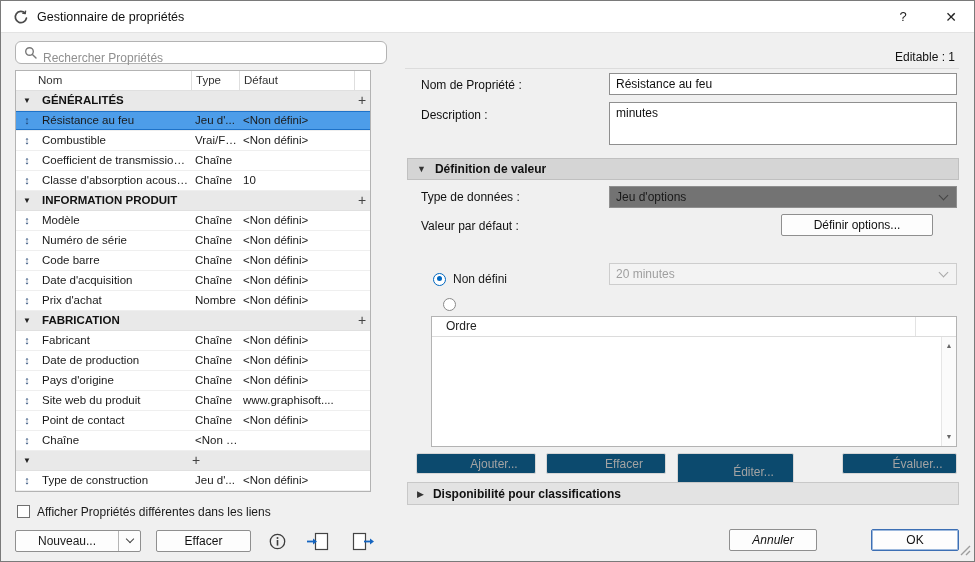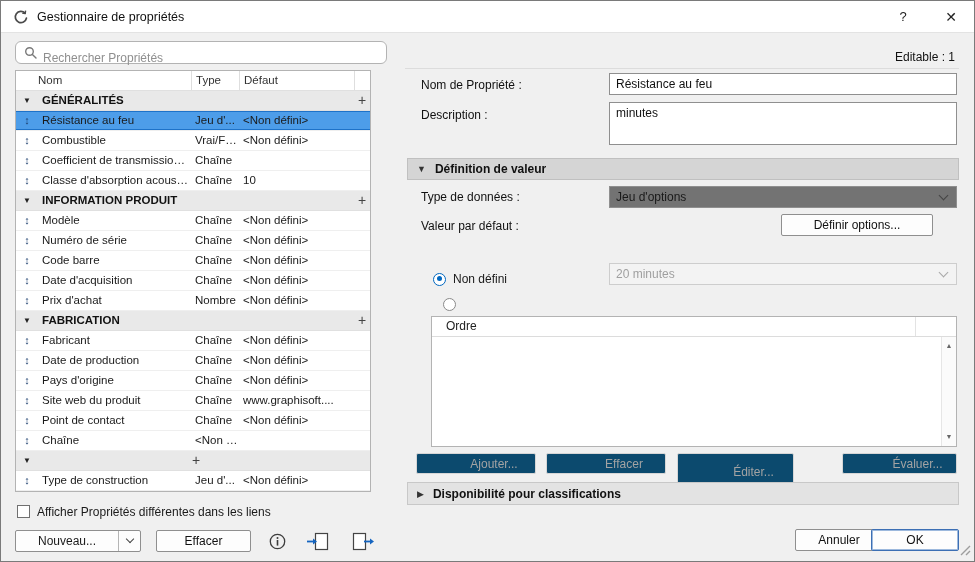--- a/index.html
+++ b/index.html
@@ -88,21 +88,21 @@
   .list-header { height: 20px; line-height: 19px; padding-left: 14px; border-bottom: 1px solid #dcdcdc; position: relative; color: #222; }
   .list-header::after { content: ""; position: absolute; right: 40px; top: 0; height: 19px; width: 1px; background: #e3e3e3; }
   .vscroll { position: absolute; right: 0; top: 20px; bottom: 0; width: 15px; border-left: 1px solid #e6e6e6; background: #fbfbfb; }
   .sarrow { position: absolute; left: 0; width: 14px; text-align: center; font-size: 7px; color: #666; line-height: 10px; }
   .sarrow.up { top: 4px; } .sarrow.down { bottom: 4px; }
   .dis-btn { background: #0c4a6e; border-color: #d6d6d6; color: #a3a3a3; padding-left: 36px; }
   .btn-ajouter { left: 415px; top: 452px; width: 120px; height: 21px; }
   .btn-effacer2 { left: 545px; top: 452px; width: 120px; height: 21px; }
   .btn-editer { left: 676px; top: 452px; width: 117px; height: 38px; }
   .btn-evaluer { left: 841px; top: 452px; width: 115px; height: 21px; }
-  .btn-annuler { left: 794px; top: 528px; width: 88px; }
+  .btn-annuler { left: 728px; top: 528px; width: 88px; font-style: italic; }
   .btn-ok { left: 870px; top: 528px; width: 88px; border-color: #3c6fb4; box-shadow: inset 0 0 0 1px #9db9dd; }
   .grip { position: absolute; right: 3px; bottom: 2px; }
 </style>
 </head>
 <body>
 
 <div class="dialog">
 
   <div class="titlebar">
     <span class="app-icon">

